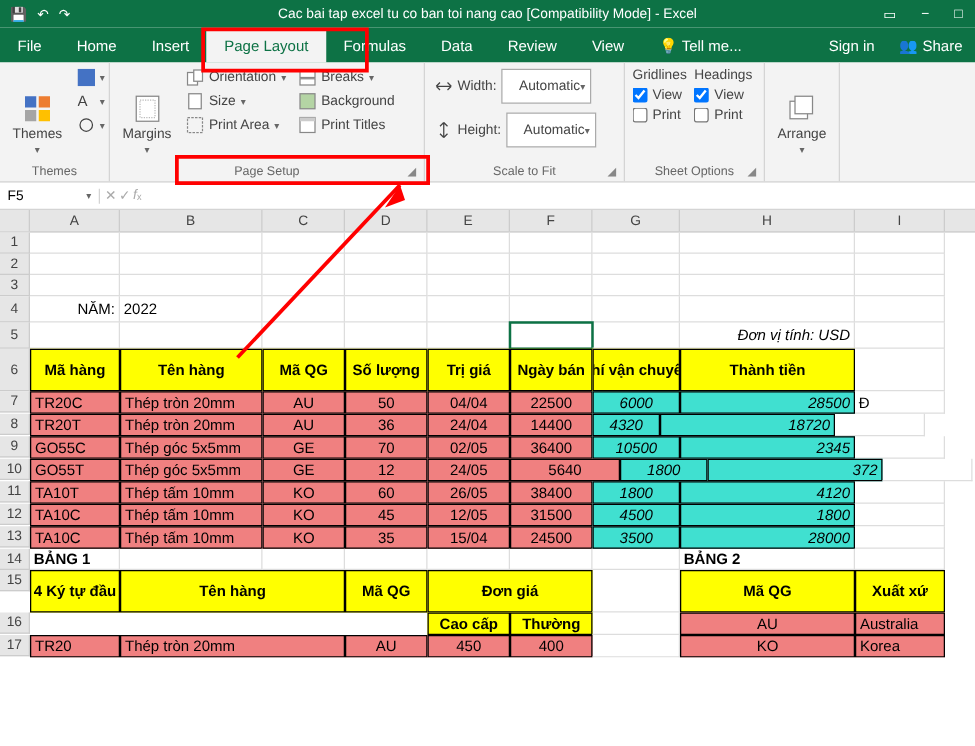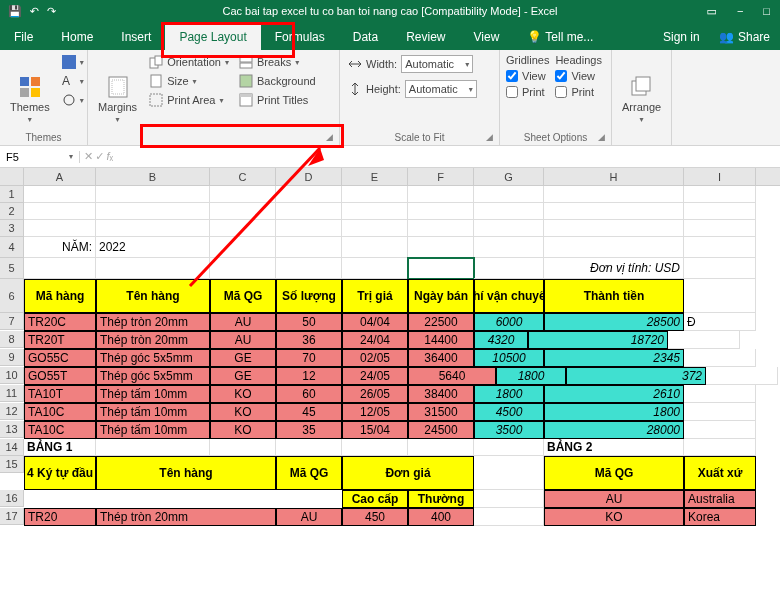--- a/index.html
+++ b/index.html
@@ -20,21 +20,21 @@
 .ribbon { background: #f3f3f3; border-bottom: 1px solid #d4d4d4; height: 96px; display: flex; font-size: 11px; color: #444; }
 .ribbon-group { border-right: 1px solid #d4d4d4; padding: 4px 6px 0 6px; display: flex; flex-direction: column; position: relative; }
 .ribbon-group .group-label { position: absolute; bottom: 2px; left: 0; right: 0; text-align: center; font-size: 10px; color: #666; }
 .ribbon-group .group-body { flex: 1; display: flex; gap: 6px; }
 .ribbon-big { display: flex; flex-direction: column; align-items: center; justify-content: center; padding: 2px 4px; gap: 2px; cursor: pointer; }
 .ribbon-big svg { width: 24px; height: 24px; }
 .ribbon-col { display: flex; flex-direction: column; gap: 3px; }
 .ribbon-item { display: flex; align-items: center; gap: 4px; padding: 1px 2px; cursor: pointer; white-space: nowrap; }
 .ribbon-item svg { width: 14px; height: 14px; }
 .dropdown-caret { font-size: 8px; color: #666; }
-.ribbon-input { width: 72px; height: 18px; font-size: 11px; border: 1px solid #aaa; background: #fff; padding: 0 3px; display: inline-flex; align-items: center; justify-content: space-between; }
+.ribbon-input { width: 72px; height: 28px; font-size: 11px; border: 1px solid #aaa; background: #fff; padding: 0 13px; display: inline-flex; align-items: center; justify-content: space-between; }
 .checkbox { display: flex; align-items: center; gap: 4px; }
 .checkbox input { width: 12px; height: 12px; }
 .launcher { position: absolute; right: 3px; bottom: 3px; width: 10px; height: 10px; font-size: 9px; color: #888; }
 
 .highlight-box { position: absolute; border: 3px solid #ff0000; pointer-events: none; z-index: 100; }
 
 .namebox-row { display: flex; align-items: center; height: 22px; border-bottom: 1px solid #d4d4d4; font-size: 11px; }
 .namebox { width: 80px; border-right: 1px solid #d4d4d4; padding: 0 6px; display: flex; justify-content: space-between; align-items: center; }
 .formula-btns { display: flex; padding: 0 4px; gap: 2px; color: #aaa; }
 .formula-bar { flex: 1; padding: 0 6px; }
@@ -180,20 +180,21 @@
           </div>
         <div class="ribbon-item">
             <svg>
               <rect x="1" y="1" width="12" height="12" fill="#fff" stroke="#888"></rect>
               <rect x="1" y="1" width="12" height="3" fill="#ccc"></rect>
             </svg>
             <span>Print Titles</span>
           </div>
       </div>
     </div>
+    <div class="group-label">Page Setup</div>
     <div class="launcher">◢</div>
   </div>
 
   <div class="ribbon-group" style="width:160px">
     <div class="group-body">
       <div class="ribbon-col" style="gap:5px">
         <div class="ribbon-item">
             <svg>
               <path d="M1 7 L13 7 M1 7 L4 4 M1 7 L4 10 M13 7 L10 4 M13 7 L10 10" stroke="#444" fill="none"></path>
             </svg>
@@ -419,21 +420,21 @@
       </div>
       <div class="row">
         <div class="row-h" style="height:17px">11</div>
         <div class="cell pink bordered" style="width:72px">TA10T</div>
         <div class="cell pink bordered" style="width:114px">Thép tấm 10mm</div>
         <div class="cell pink center bordered" style="width:66px">KO</div>
         <div class="cell pink center bordered" style="width:66px">60</div>
         <div class="cell pink center bordered" style="width:66px">26/05</div>
         <div class="cell pink center bordered" style="width:66px">38400</div>
         <div class="cell cyan center bordered" style="width:70px">1800</div>
-        <div class="cell cyan right bordered" style="width:140px">2610</div>
+        <div class="cell cyan right bordered" style="width:140px">4120</div>
         <div class="cell " style="width:72px"></div>
       </div>
       <div class="row">
         <div class="row-h" style="height:17px">12</div>
         <div class="cell pink bordered" style="width:72px">TA10C</div>
         <div class="cell pink bordered" style="width:114px">Thép tấm 10mm</div>
         <div class="cell pink center bordered" style="width:66px">KO</div>
         <div class="cell pink center bordered" style="width:66px">45</div>
         <div class="cell pink center bordered" style="width:66px">12/05</div>
         <div class="cell pink center bordered" style="width:66px">31500</div>

